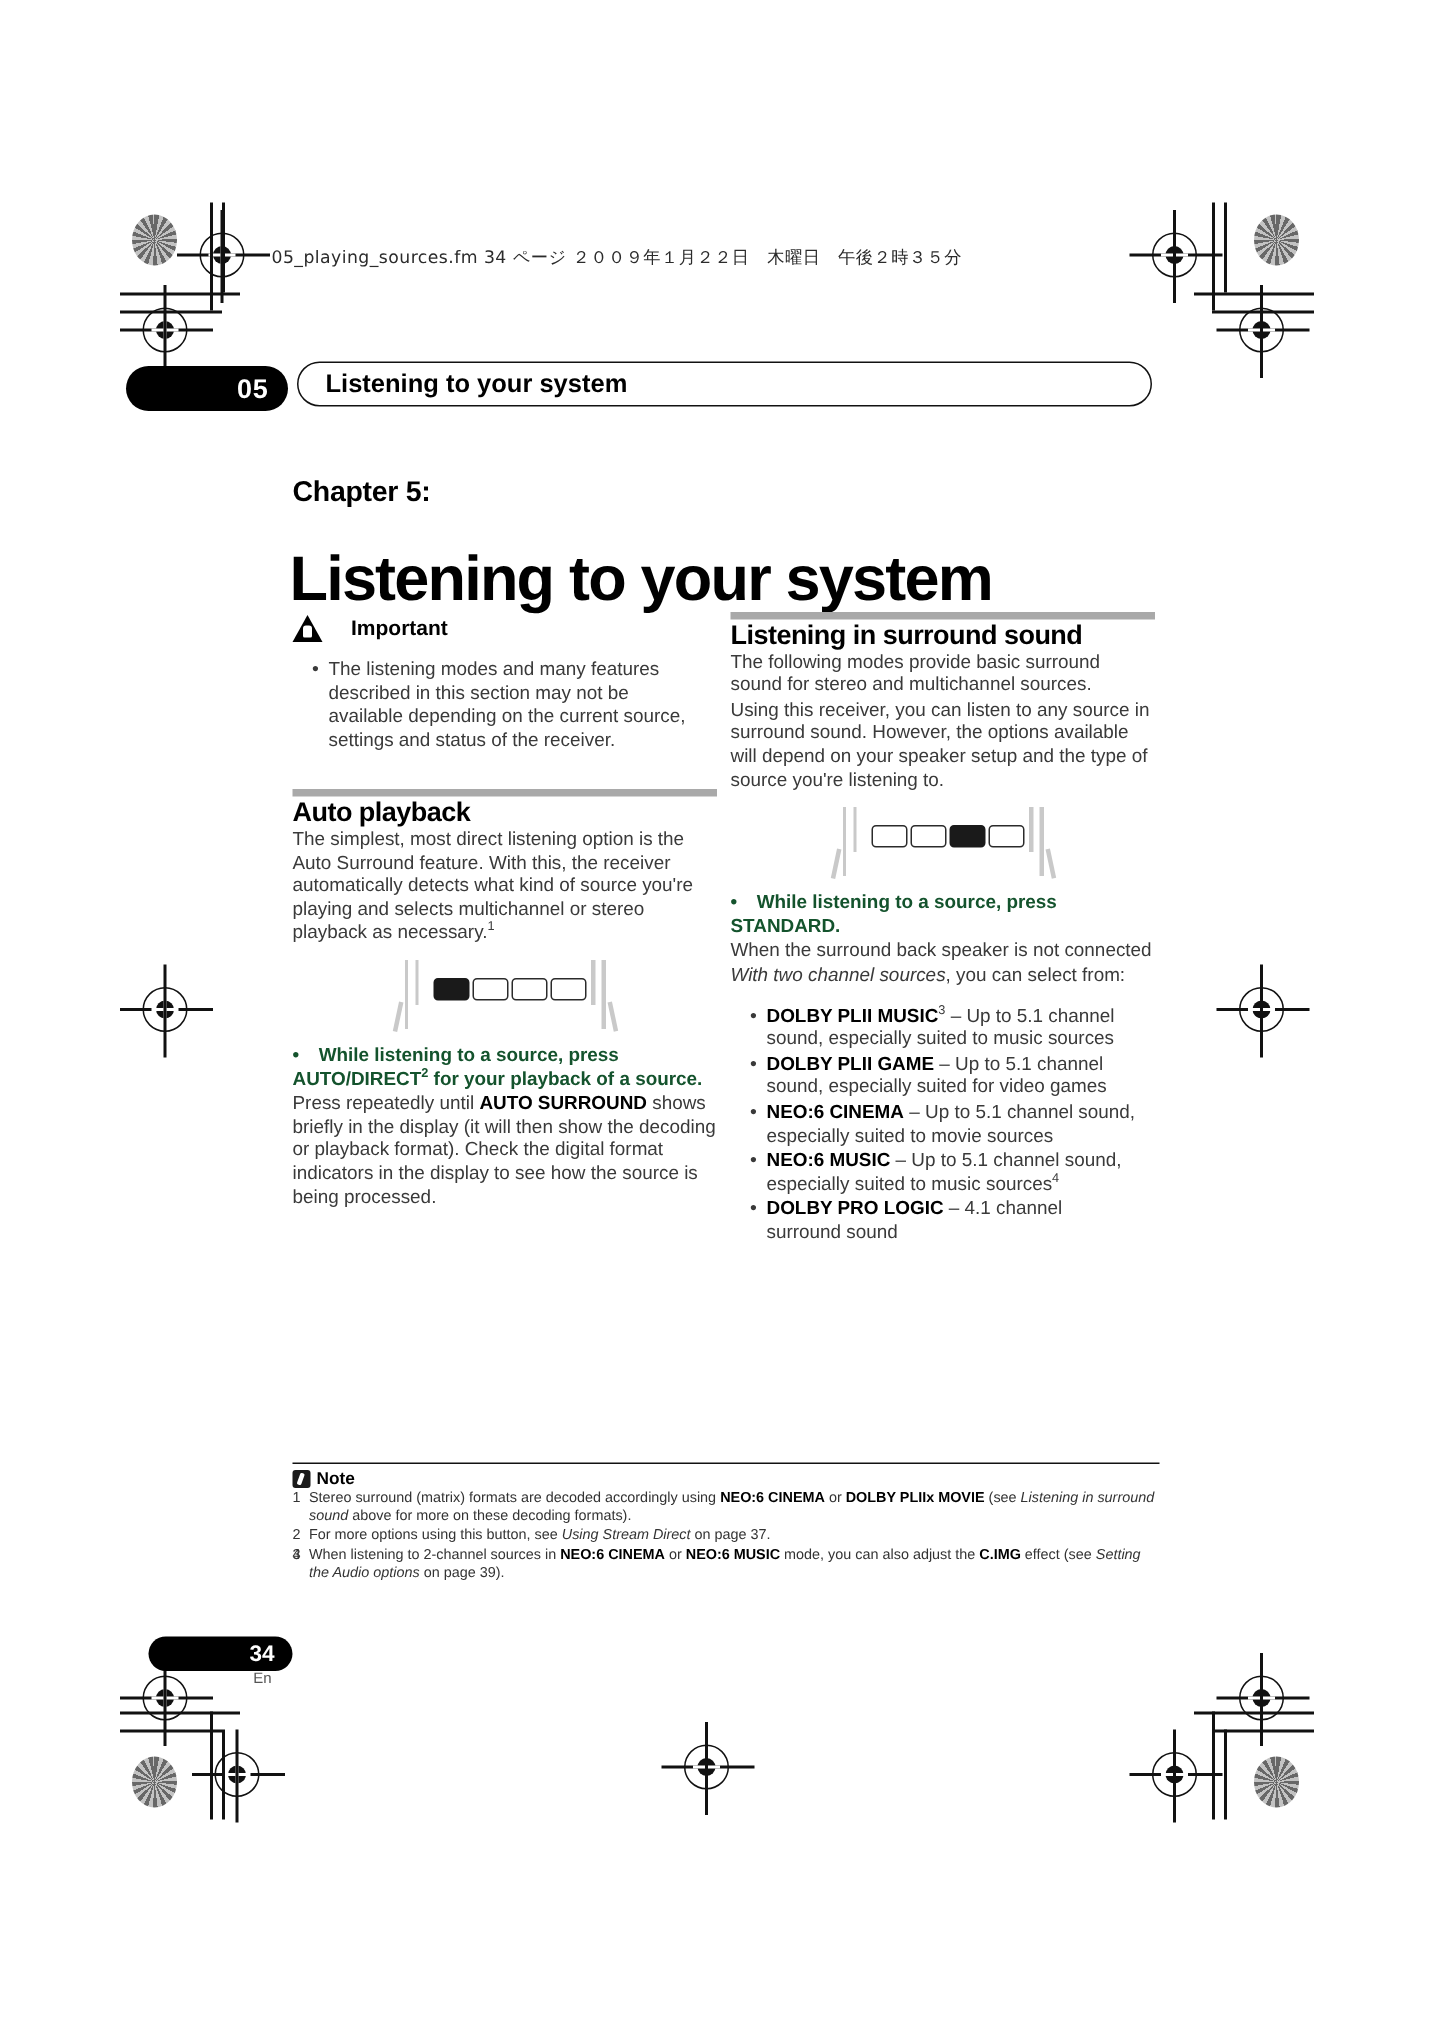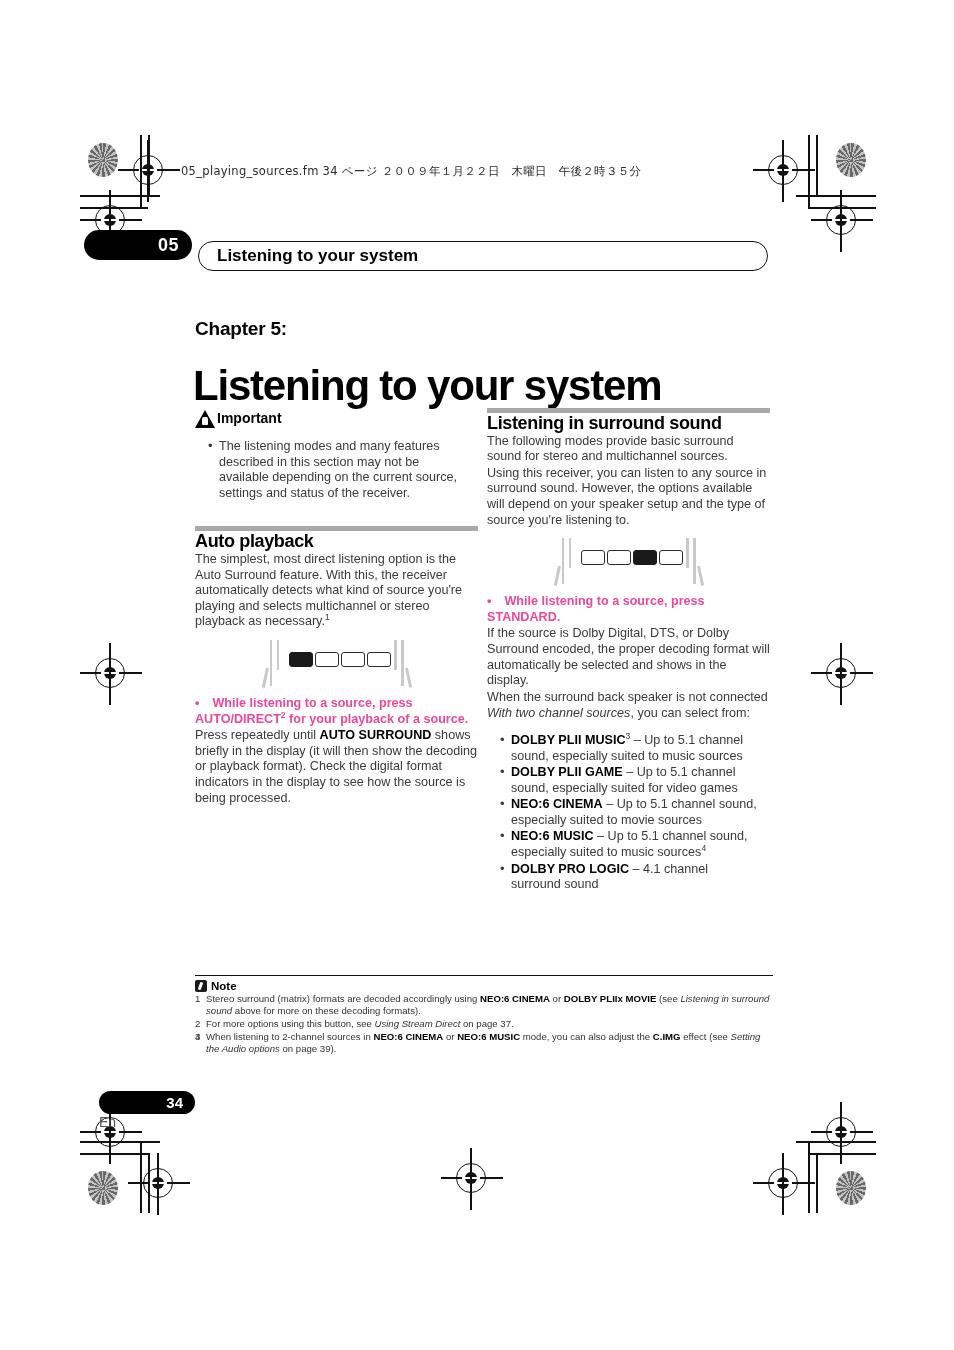--- a/index.html
+++ b/index.html
@@ -57,21 +57,21 @@
   }
   .crnr {
     position: absolute;
     box-sizing: border-box;
   }
   .crnr i { position:absolute; background:#111; }
 
   
   .chapter-badge {
     position: absolute;
-    left: 84px; top: 230px;
+    left: 84px; top: 244px;
     width: 108px; height: 30px;
     background: #000;
     border-radius: 15px;
     color: #fff;
     font-weight: bold;
     font-size: 18px;
     text-align: right;
     line-height: 30px;
     padding-right: 13px;
     box-sizing: border-box;
@@ -130,21 +130,21 @@
     color: #000;
     margin: 0 0 2px 0;
     letter-spacing: -.35px;
   }
   p { margin: 0 0 0 0; }
   p + p { margin-top: 1px; }
 
   .important-head {
     display: flex;
     align-items: center;
-    gap: 2px;
+    gap: 19px;
     margin-bottom: 2px;
   }
   .important-head .lbl {
     font-weight: bold;
     font-size: 14px;
     color: #000;
   }
   .tri-icon {
     width: 20px; height: 18px;
     position: relative;
@@ -176,21 +176,21 @@
     content: "•";
     position: absolute;
     left: 2px; top: -1px;
     color: #3a3a3a;
     font-size: 13px;
   }
   ul.bullets.tight li { margin-bottom: 1px; }
 
   .step {
     font-weight: bold;
-    color: #ec4899;
+    color: #14532d;
     margin-top: 4px;
     position: relative;
     padding-left: 0;
   }
   .step .dot { margin-right: 13px; }
   b.k { color:#000; font-weight: bold; }
   i.it { }
   sup { font-size: 8.5px; vertical-align: super; line-height: 0; }
 
   
@@ -288,23 +288,24 @@
     font-weight: bold;
     text-align: right;
     line-height: 23px;
     padding-right: 12px;
     box-sizing: border-box;
   }
   .pagenum-lang {
     position: absolute;
     left: 99px; top: 1114px;
     width: 96px;
+    text-align: right;
     padding-right: 14px;
     box-sizing: border-box;
-    font-size: 14px;
+    font-size: 10px;
     color: #555;
   }
 
   
   .fm-header {
     position: absolute;
     left: 181px; top: 164px;
     font-family: "DejaVu Sans", sans-serif;
     font-size: 11.5px;
     color: #2b2b2b;
@@ -455,21 +456,20 @@
       <span class="btn on"></span>
       <span class="btn"></span>
     </div>
   </div>
 
   <p class="step">
     <span class="dot">•</span><span>While listening to a source, press</span><br>
     <span>STANDARD.</span>
   </p>
 
-  <p>If the source is Dolby Digital, DTS, or Dolby Surround encoded, the proper decoding format will automatically be selected and shows in the display.</p>
   <p>When the surround back speaker is not connected</p>
   <p><i class="it">With two channel sources</i><span>, you can select from:</span></p>
 
   <ul class="bullets tight" id="mode-list">
       <li><b class="k">DOLBY PLII MUSIC</b><sup>3</sup><span> – Up to 5.1 channel sound, especially suited to music sources</span></li>
       <li><b class="k">DOLBY PLII GAME</b><span> – Up to 5.1 channel sound, especially suited for video games</span></li>
       <li><b class="k">NEO:6 CINEMA</b><span> – Up to 5.1 channel sound, especially suited to movie sources</span></li>
       <li><b class="k">NEO:6 MUSIC</b><span> – Up to 5.1 channel sound, especially suited to music sources</span><sup>4</sup></li>
       <li><b class="k">DOLBY PRO LOGIC</b><span> – 4.1 channel surround sound</span></li>
     </ul>

